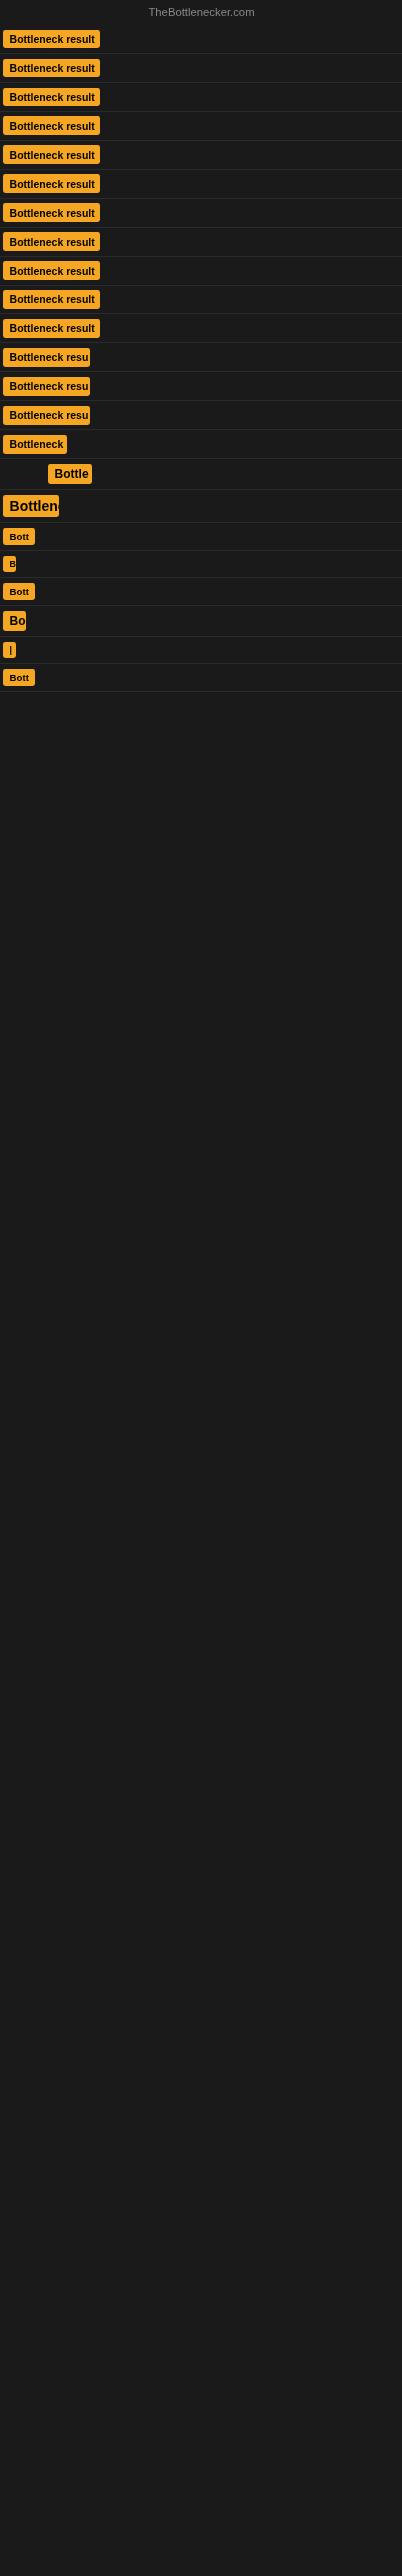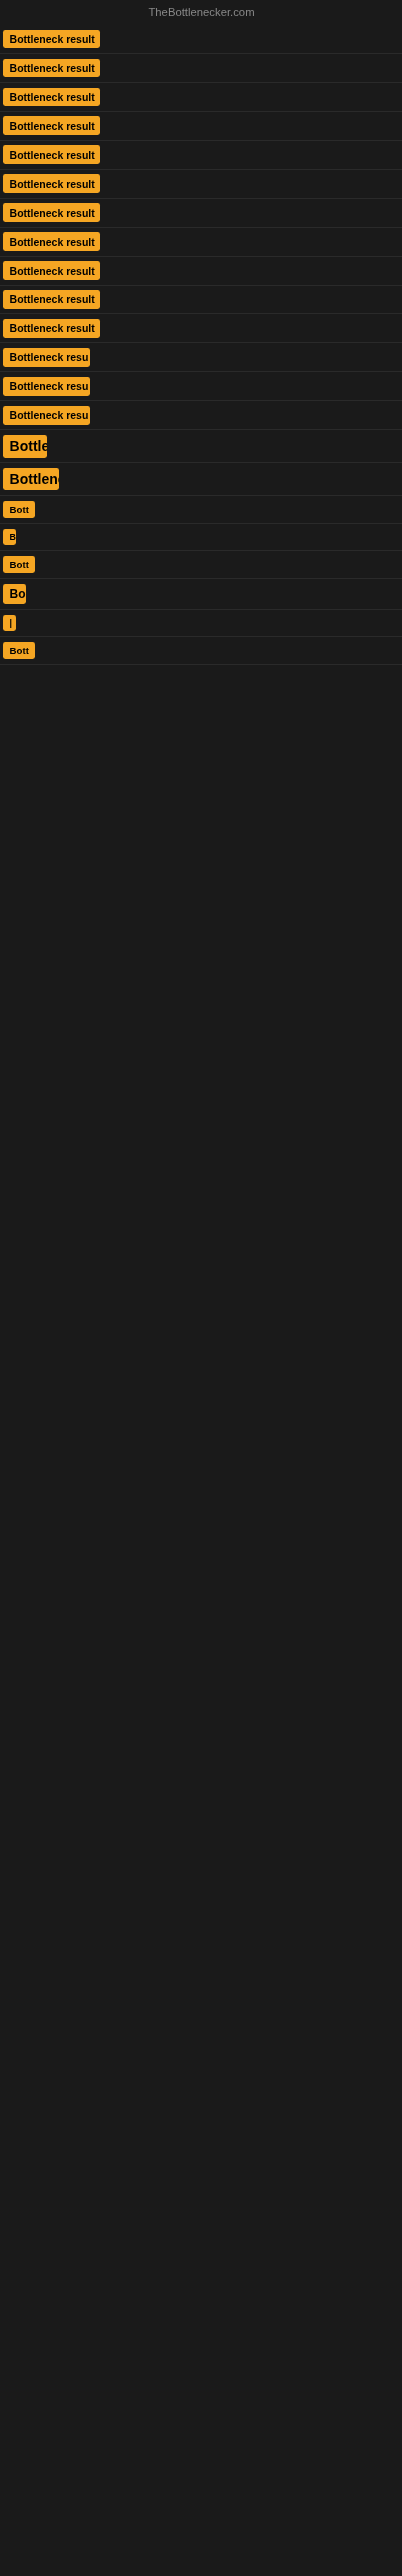--- a/index.html
+++ b/index.html
@@ -87,21 +87,24 @@
     <div class="row">
       <span class="bottleneck-badge" style="max-width: 87px; font-size: 10.5px;">Bottleneck resu</span>
     </div>
     <div class="row">
       <span class="bottleneck-badge" style="max-width: 87px; font-size: 10.5px;">Bottleneck resu</span>
     </div>
     <div class="row">
       <span class="bottleneck-badge" style="max-width: 87px; font-size: 10.5px;">Bottleneck resu</span>
     </div>
     <div class="row">
-      <span class="bottleneck-badge" style="max-width: 44px; font-size: 14px;">Bottle</span>
+      <span class="bottleneck-badge" style="max-width: 64px; font-size: 10.5px;">Bottleneck</span>
+    </div>
+    <div class="row">
+      <span class="bottleneck-badge" style="max-width: 44px; font-size: 12px; margin-left: 45px;">Bottle</span>
     </div>
     <div class="row">
       <span class="bottleneck-badge" style="max-width: 56px; font-size: 14px;">Bottlenec</span>
     </div>
     <div class="row">
       <span class="bottleneck-badge" style="max-width: 34px; font-size: 9.7px;">Bott</span>
     </div>
     <div class="row">
       <span class="bottleneck-badge" style="max-width: 13px; font-size: 8.9px;">B</span>
     </div>

